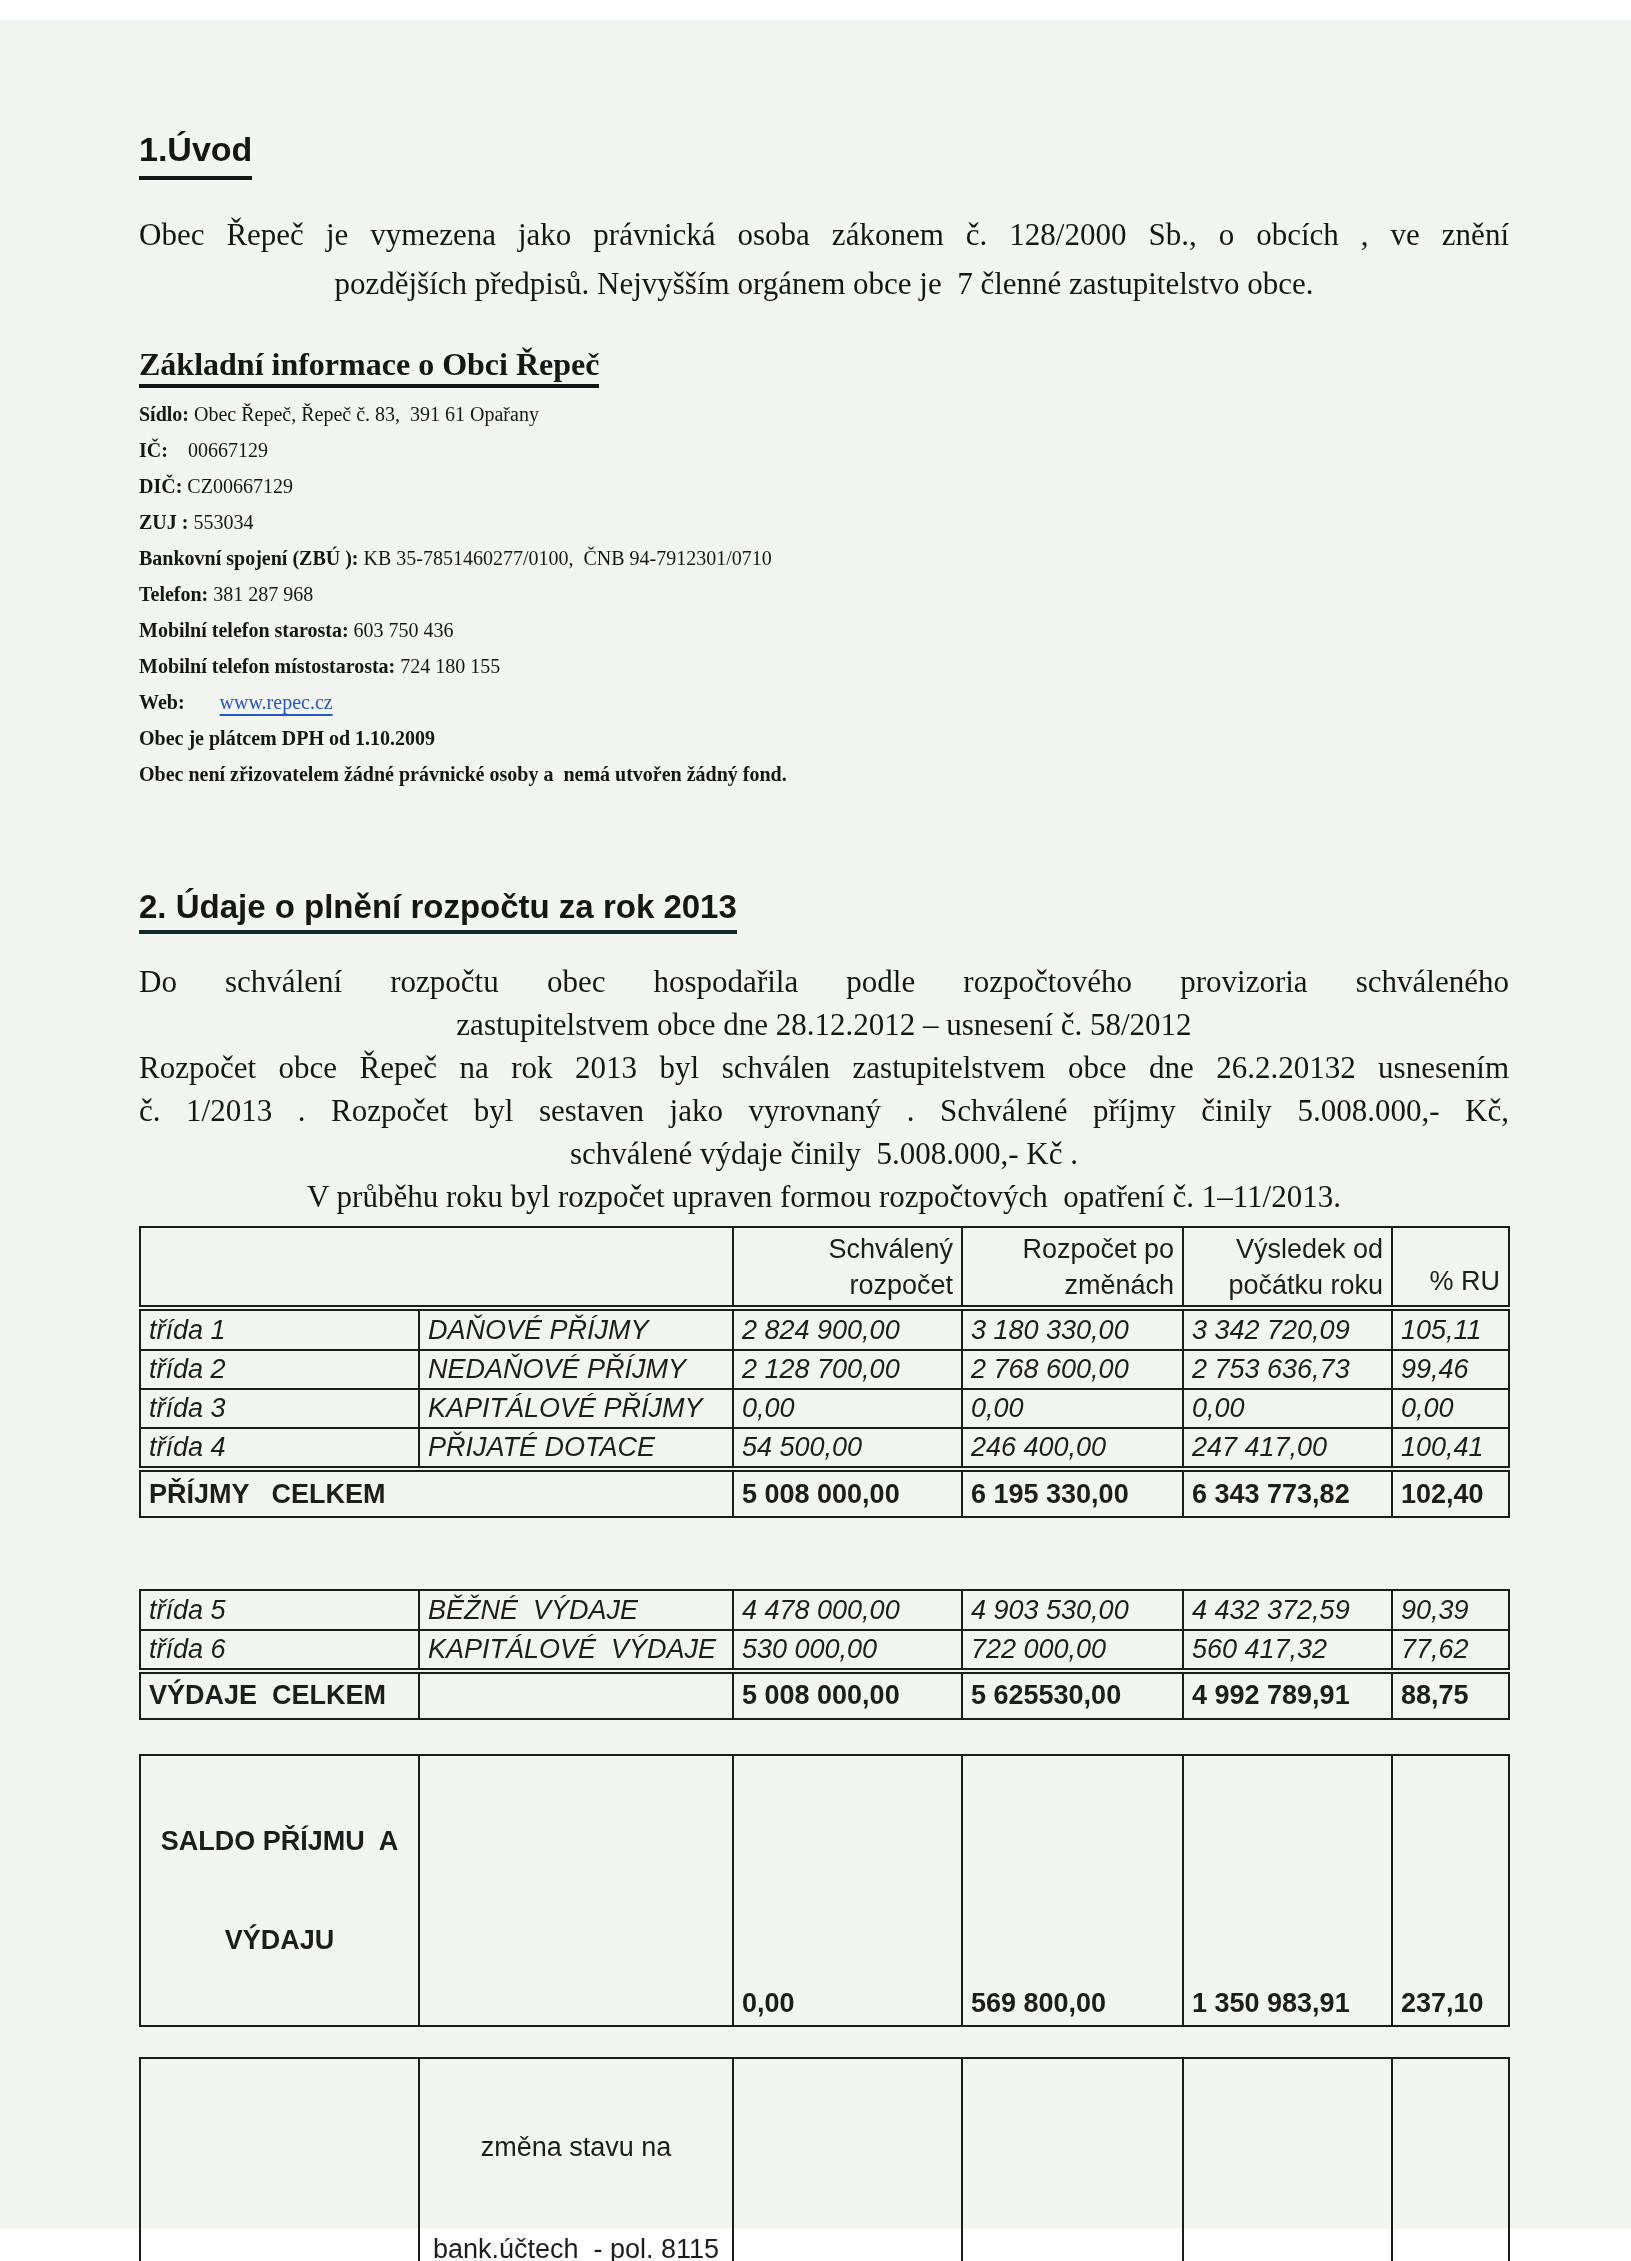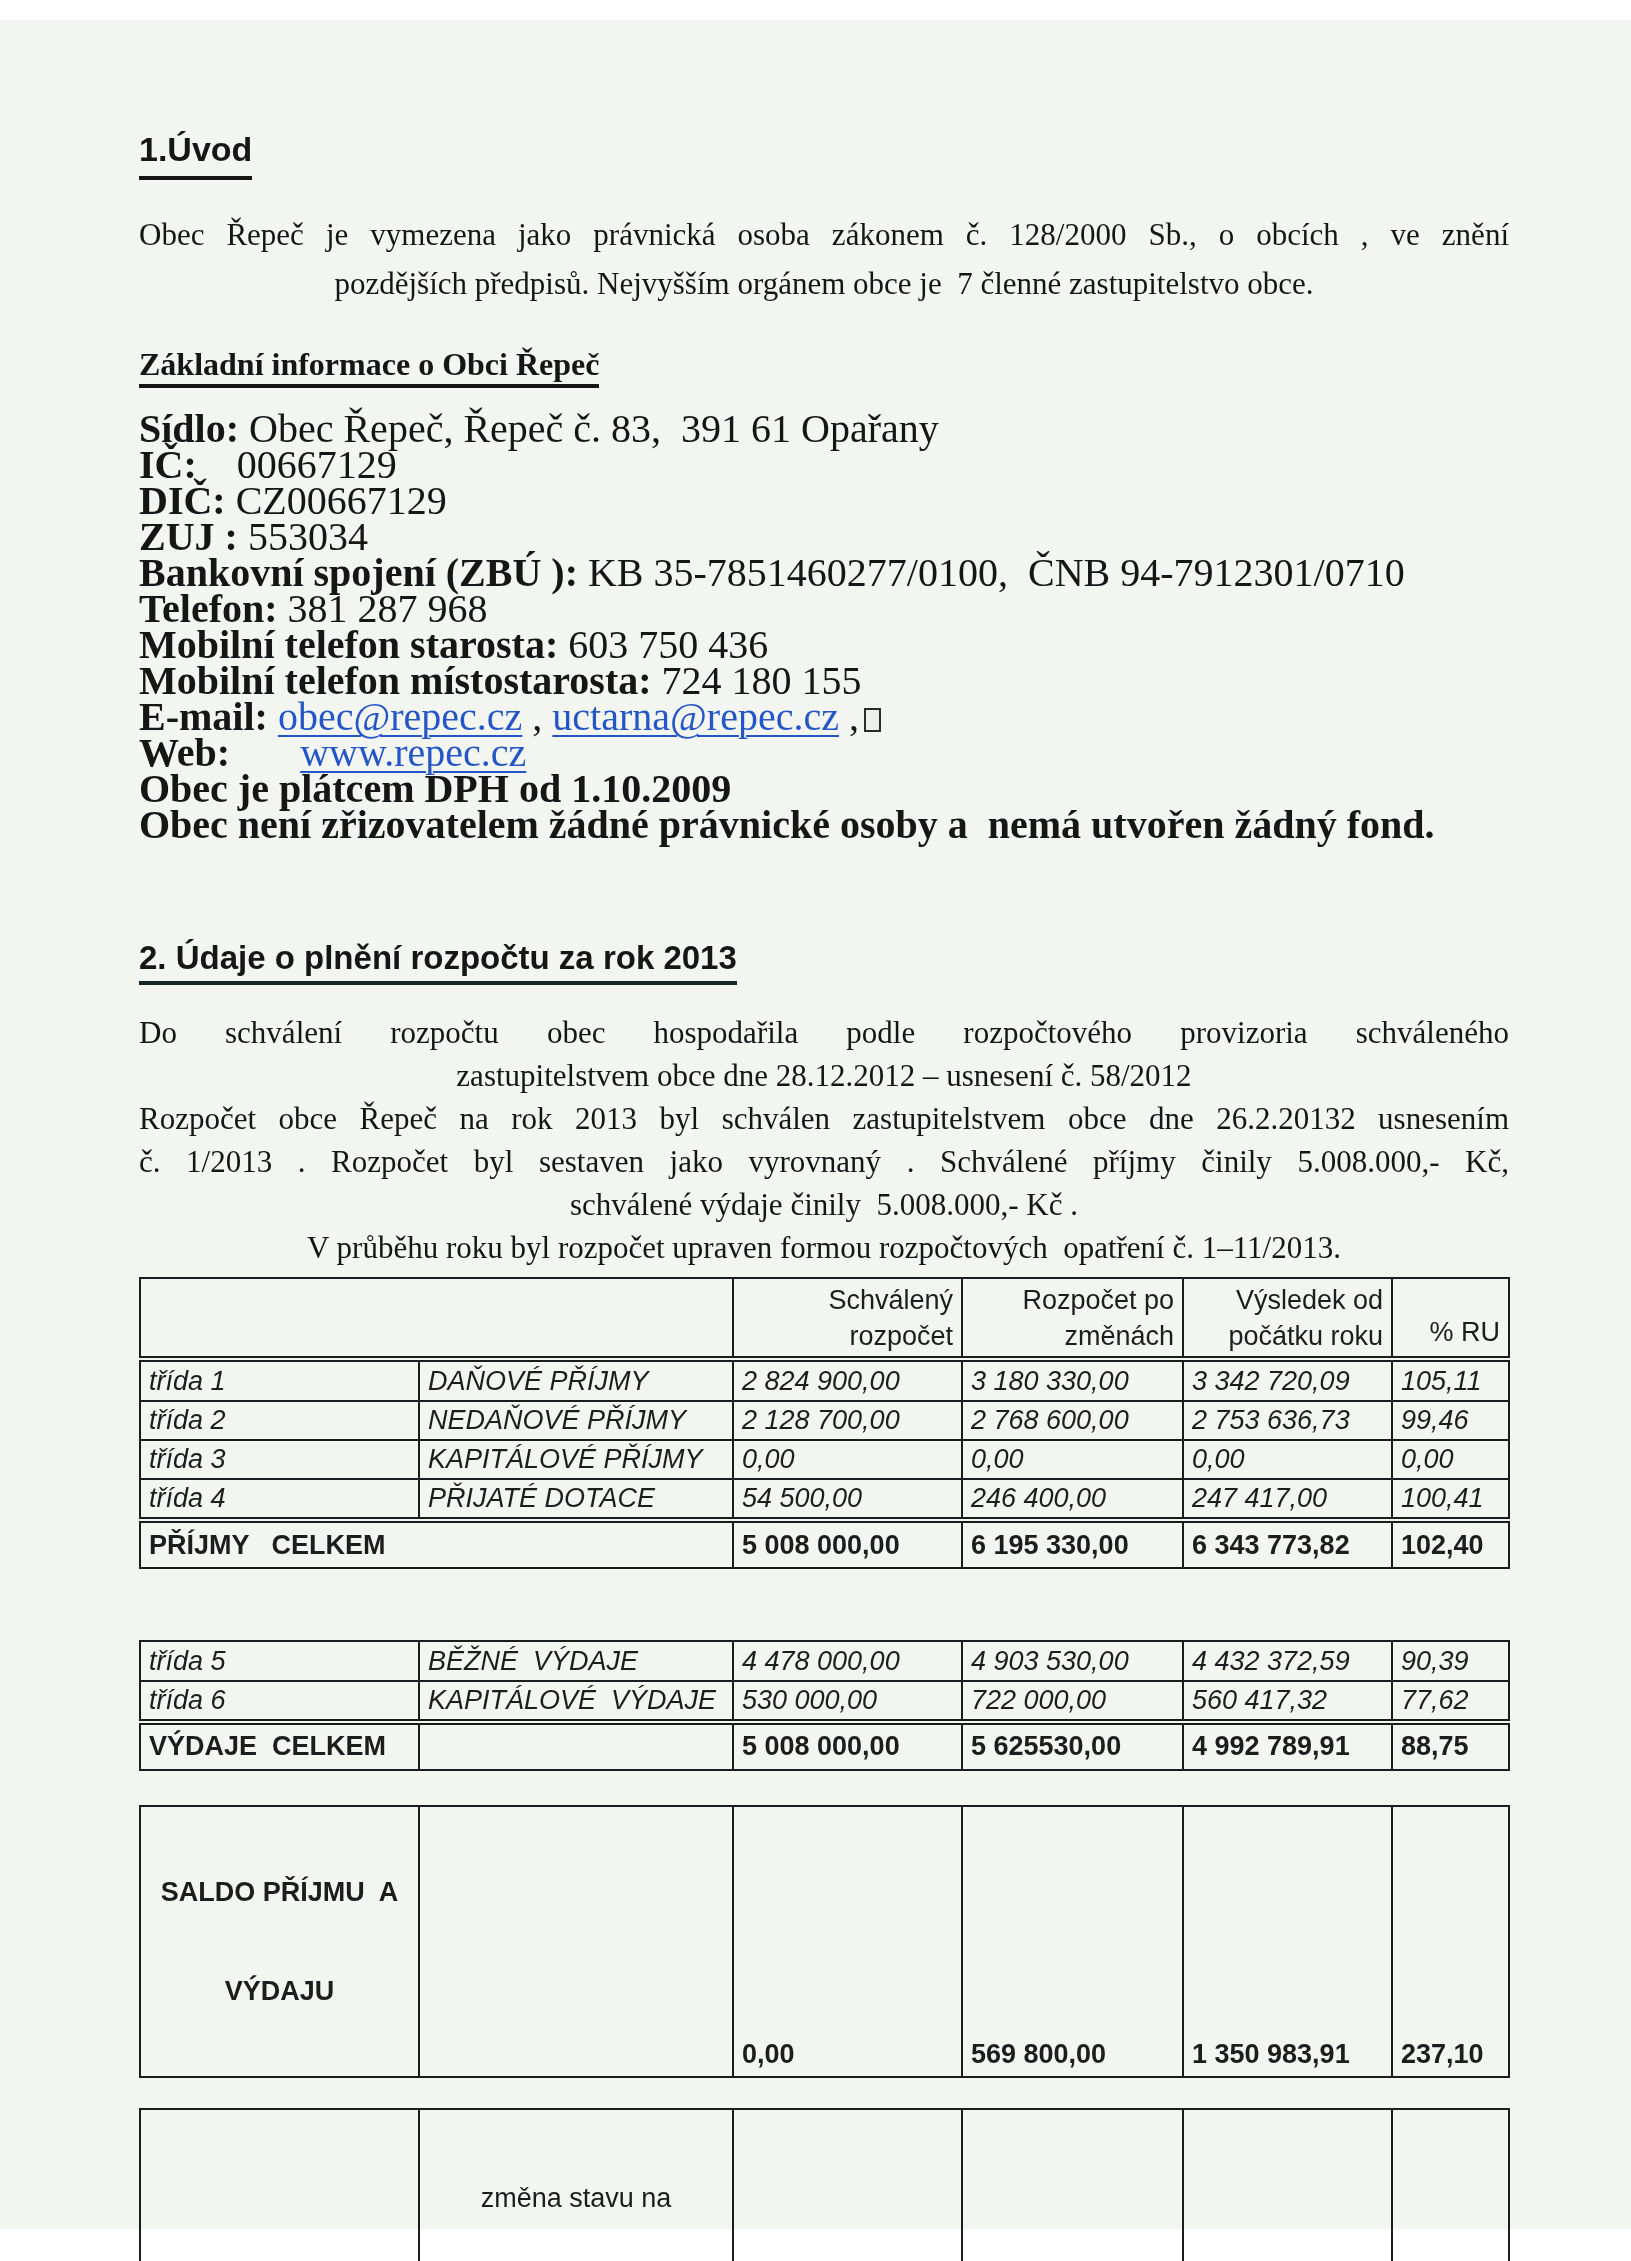--- a/index.html
+++ b/index.html
@@ -19,21 +19,21 @@
   }
   .para1 { margin-top:30px; font-size:31px; line-height:49px; }
   .line { white-space:pre-wrap;text-align:center; }
   .just { white-space:normal; text-align:justify; text-align-last:justify; }
 
   .h2wrap { margin-top:38px; }
   .h2 {
     display:inline-block; font-size:32px; font-weight:700;
     border-bottom:4px solid #151515; padding-bottom:1.3px;
   }
-  .info { margin-top:23px; font-size:40px; line-height:36px; }
+  .info { margin-top:8px; font-size:20px; line-height:36px; }
   .info-row b { font-weight:700; }
   .bold-line { font-weight:700; white-space:pre-wrap; }
   a.doclink {
     color:#2456c8; text-decoration:underline; text-decoration-thickness:2px;
     text-underline-offset:4.6px; cursor:pointer;
   }
   .glyph-box {
     display:inline-block; width:13px; height:20px; border:2px solid #2b2b2b;
     vertical-align:-1.3px; margin-left:5.3px; background:#eef0ec;
   }
@@ -93,23 +93,20 @@
     <div class="info">
       <div class="info-row"><b class="line">Sídlo:</b><span class="line"> Obec Řepeč, Řepeč č. 83,  391 61 Opařany</span></div>
       <div class="info-row"><b class="line">IČ:</b><span class="line">    00667129</span></div>
       <div class="info-row"><b class="line">DIČ:</b><span class="line"> CZ00667129</span></div>
       <div class="info-row"><b class="line">ZUJ :</b><span class="line"> 553034</span></div>
       <div class="info-row"><b class="line">Bankovní spojení (ZBÚ ):</b><span class="line"> KB 35-7851460277/0100,  ČNB 94-7912301/0710</span></div>
       <div class="info-row"><b class="line">Telefon:</b><span class="line"> 381 287 968</span></div>
       <div class="info-row"><b class="line">Mobilní telefon starosta:</b><span class="line"> 603 750 436</span></div>
       <div class="info-row"><b class="line">Mobilní telefon místostarosta:</b><span class="line"> 724 180 155</span></div>
       <div class="info-row">
-        <b class="line">E-mail: </b><a class="doclink line">obec@repec.cz</a><span class="line"> , </span><a class="doclink line">uctarna@repec.cz</a><span class="line"> ,</span><span class="glyph-box"></span>
-      </div>
-      <div class="info-row">
         <b class="line">Web:</b><span class="line">       </span><a class="doclink line">www.repec.cz</a>
       </div>
       <div class="bold-line">Obec je plátcem DPH od 1.10.2009</div>
       <div class="bold-line">Obec není zřizovatelem žádné právnické osoby a  nemá utvořen žádný fond.</div>
     </div>
 
     <div class="h3wrap">
       <span class="h3">2. Údaje o plnění rozpočtu za rok  2013</span>
     </div>
 

